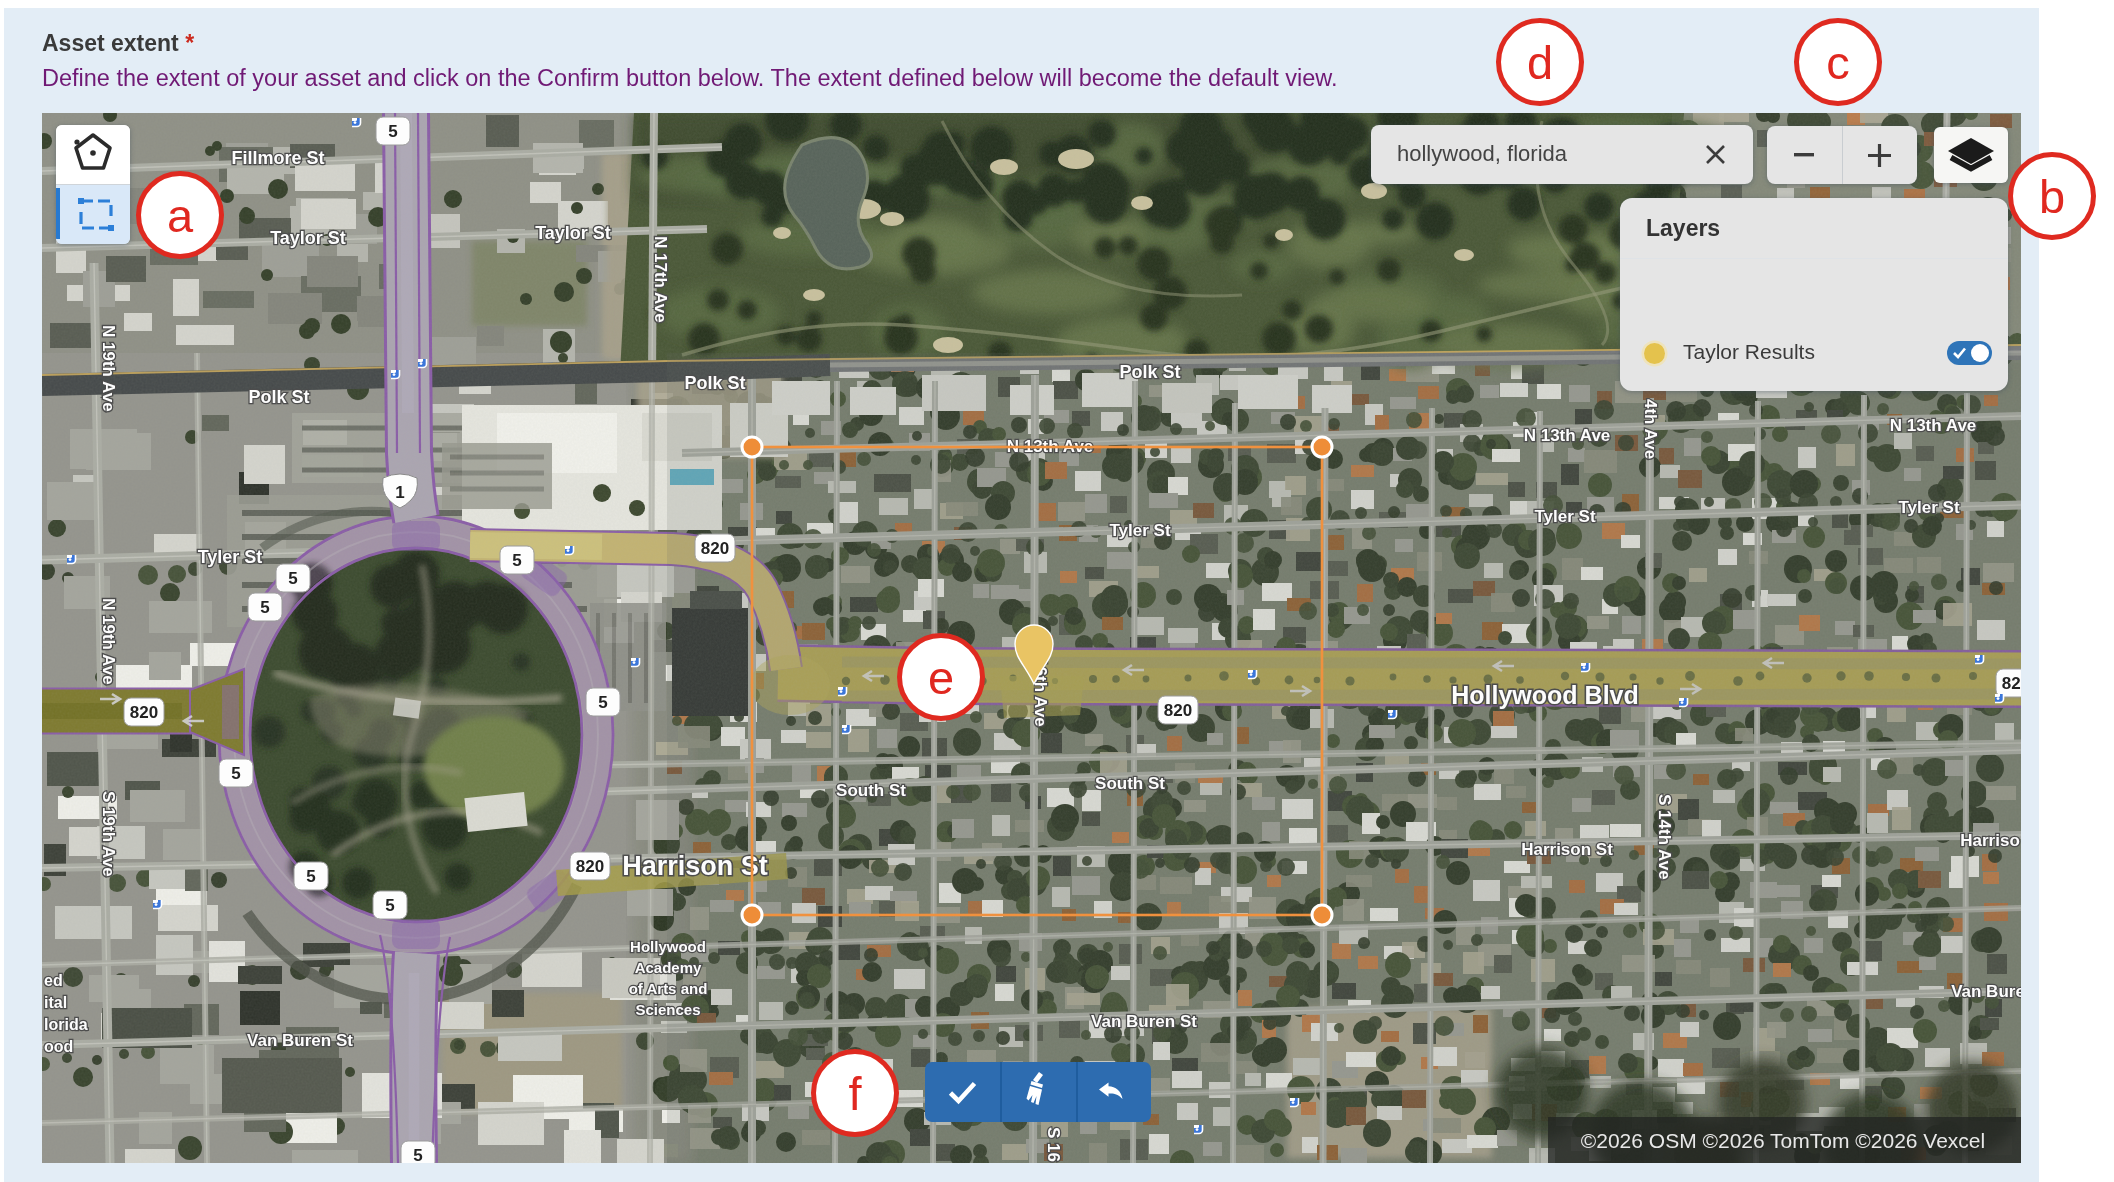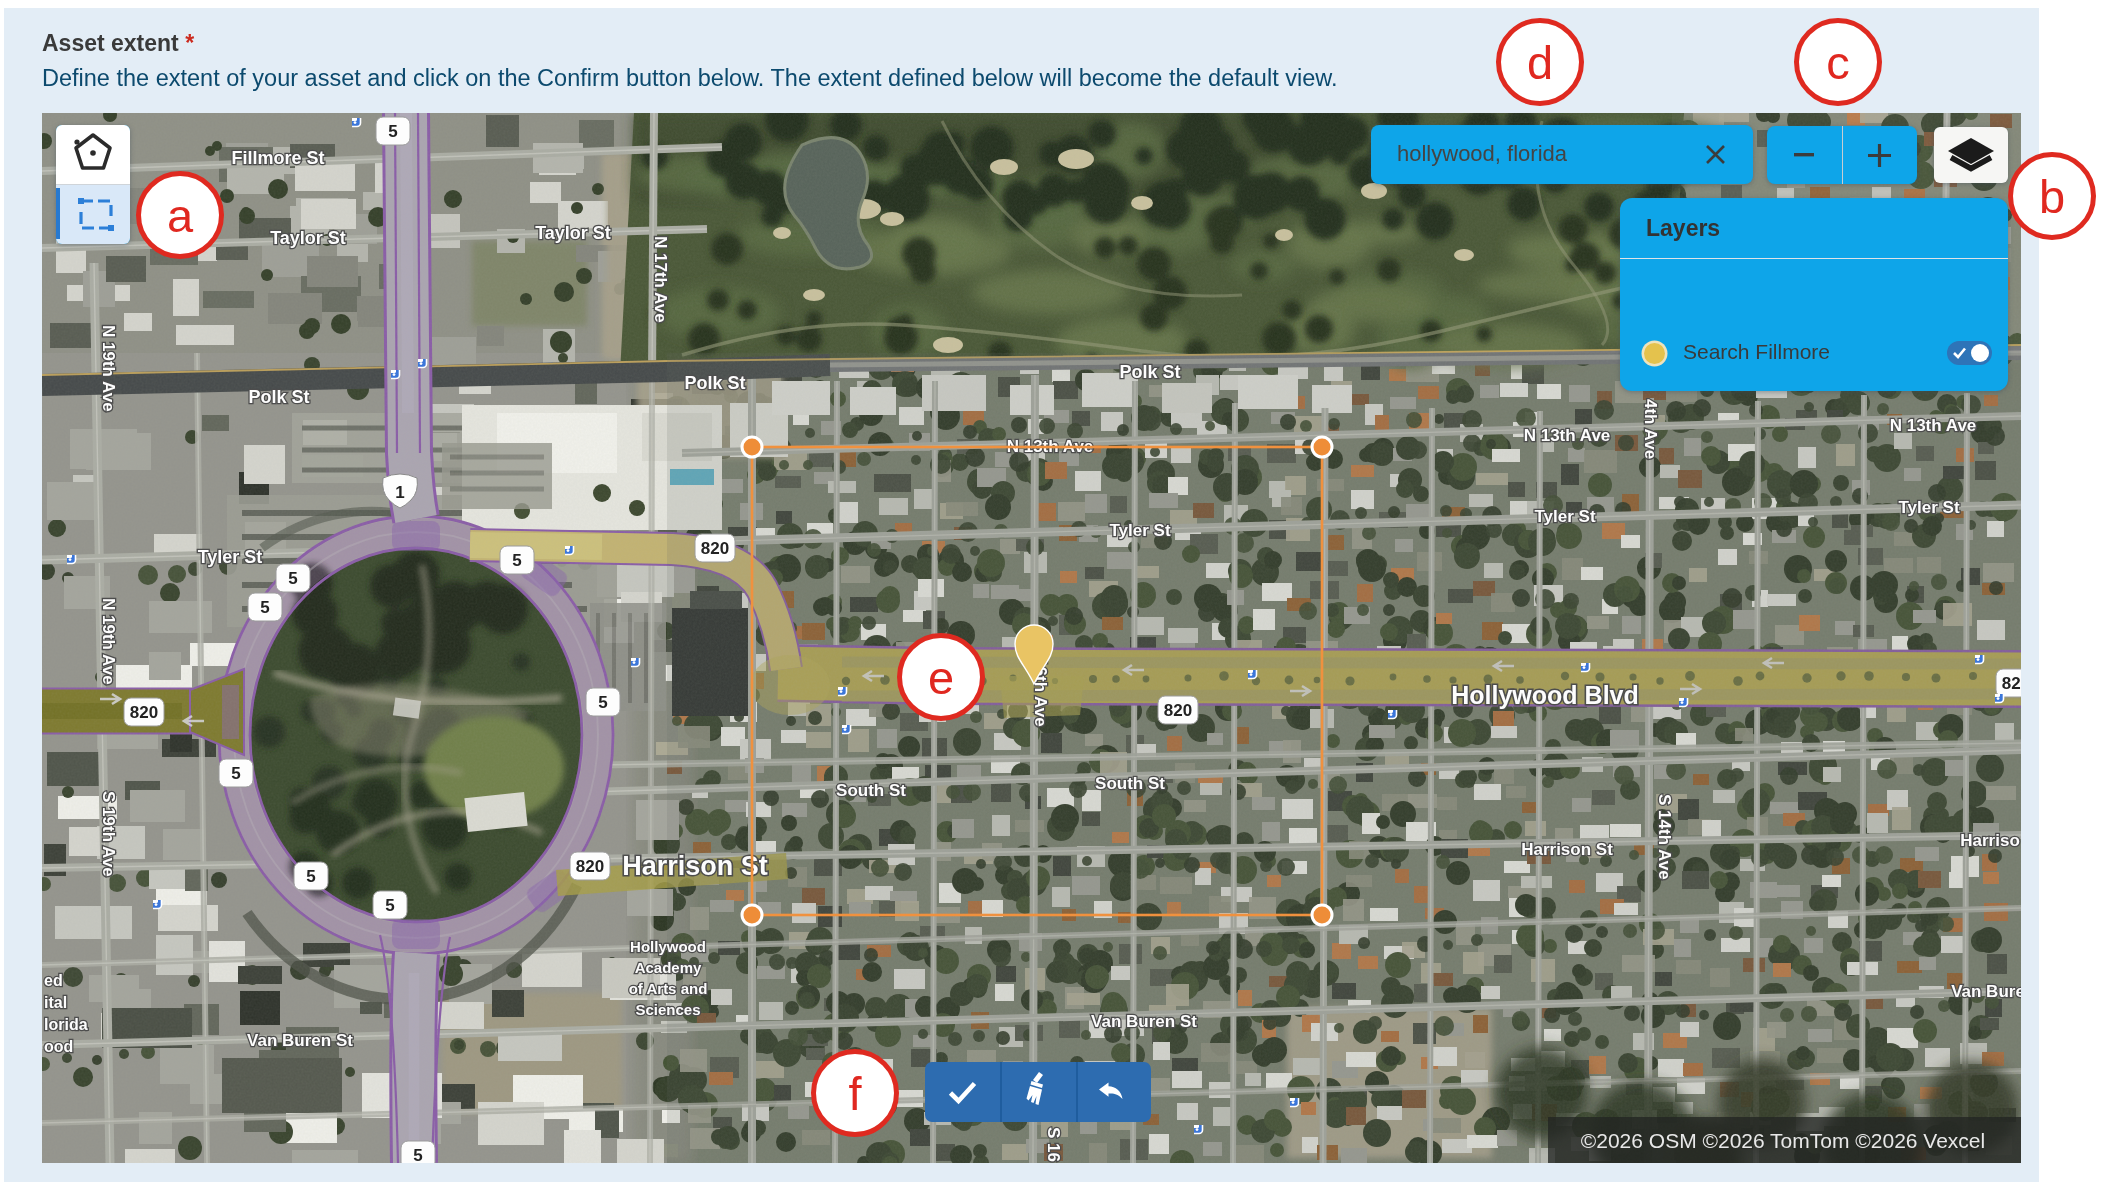--- a/index.html
+++ b/index.html
@@ -2,30 +2,30 @@
 <html><head>
 <meta charset="utf-8">
 <style>
 html,body{margin:0;padding:0;width:2114px;height:1182px;background:#fff;overflow:hidden;
 font-family:"Liberation Sans",sans-serif;}
 .abs{position:absolute;}
 .sl{fill:#fdfdfd;stroke:#4d4d4d;stroke-width:2.6px;paint-order:stroke;font-weight:bold;}
 .slb{stroke-width:3.2px;}
 .circ{position:absolute;width:78px;height:78px;border:5px solid #df2a20;border-radius:50%;
 background:#fff;color:#e02820;font-size:47px;display:flex;align-items:center;justify-content:center;z-index:60;}
-.panel{position:absolute;background:#0ea5e9;border-radius:8px;box-shadow:0 1px 5px rgba(60,75,90,0.45);}
+.panel{position:absolute;background:#e5e5e5;border-radius:8px;box-shadow:0 1px 5px rgba(60,75,90,0.45);}
 </style>
 </head>
 <body>
 
 <div class="abs" style="left:4px;top:8px;width:2035px;height:1174px;background:#e3edf6;"></div>
 
 <div class="abs" style="left:42px;top:30px;font-size:23px;font-weight:bold;color:#3a3a3a;z-index:5;">Asset extent <span style="color:#cc2a1e;">*</span></div>
 
-<div class="abs" style="left:42px;top:65px;font-size:23.5px;color:#0c4a6e;z-index:5;">Define the extent of your asset and click on the Confirm button below. The extent defined below will become the default view.</div>
+<div class="abs" style="left:42px;top:65px;font-size:23.5px;color:#701a75;z-index:5;">Define the extent of your asset and click on the Confirm button below. The extent defined below will become the default view.</div>
 
 <div class="abs" style="left:42px;top:113px;width:1979px;height:1050px;overflow:hidden;background:#7e8374;">
 <svg width="1979" height="1050" viewBox="0 0 1979 1050">
 <defs>
 <symbol id="bus">
           <rect x="-8.5" y="-8.5" width="17" height="17" rx="3.5" fill="#3b76d9" stroke="#ffffff" stroke-width="1.6"></rect>
           <rect x="-5" y="-5" width="10" height="8" rx="1.5" fill="#fff"></rect>
           <rect x="-3.5" y="-3" width="7" height="3" fill="#3b76d9"></rect>
           <circle cx="-3" cy="4.6" r="1.4" fill="#fff"></circle>
           <circle cx="3" cy="4.6" r="1.4" fill="#fff"></circle>
@@ -3384,21 +3384,21 @@
 </div>
 
 <div class="panel" style="left:1620px;top:198px;width:388px;height:193px;z-index:19;border-radius:12px;">
 
   <div style="position:absolute;left:26px;top:17px;font-size:23px;font-weight:bold;color:#333;">Layers</div>
   <div style="position:absolute;left:0;top:60px;width:388px;height:1px;background:#dfe3e7;"></div>
 
 
   <div style="position:absolute;left:0;top:138px;width:388px;height:34px;">
     <div style="position:absolute;left:24px;top:7px;width:21px;height:21px;border-radius:50%;background:#e4c24d;box-shadow:0 0 0 2.5px #eee3bd;"></div>
-    <div style="position:absolute;left:63px;top:4px;font-size:21px;color:#3a3a3a;">Search Fillmore</div>
+    <div style="position:absolute;left:63px;top:4px;font-size:21px;color:#3a3a3a;">Taylor Results</div>
 
     <div style="position:absolute;left:327px;top:5px;width:45px;height:24px;border-radius:13px;background:#2e74b8;">
       <svg style="position:absolute;left:6px;top:6px;" width="13" height="12" viewBox="0 0 13 12">
           <path d="M1 6 L5 10 L12 1.5" stroke="#fff" stroke-width="2.6" fill="none"></path>
         </svg>
       <div style="position:absolute;right:3px;top:3px;width:18px;height:18px;border-radius:50%;background:#fff;"></div>
     </div>
   </div>
 </div>
 

